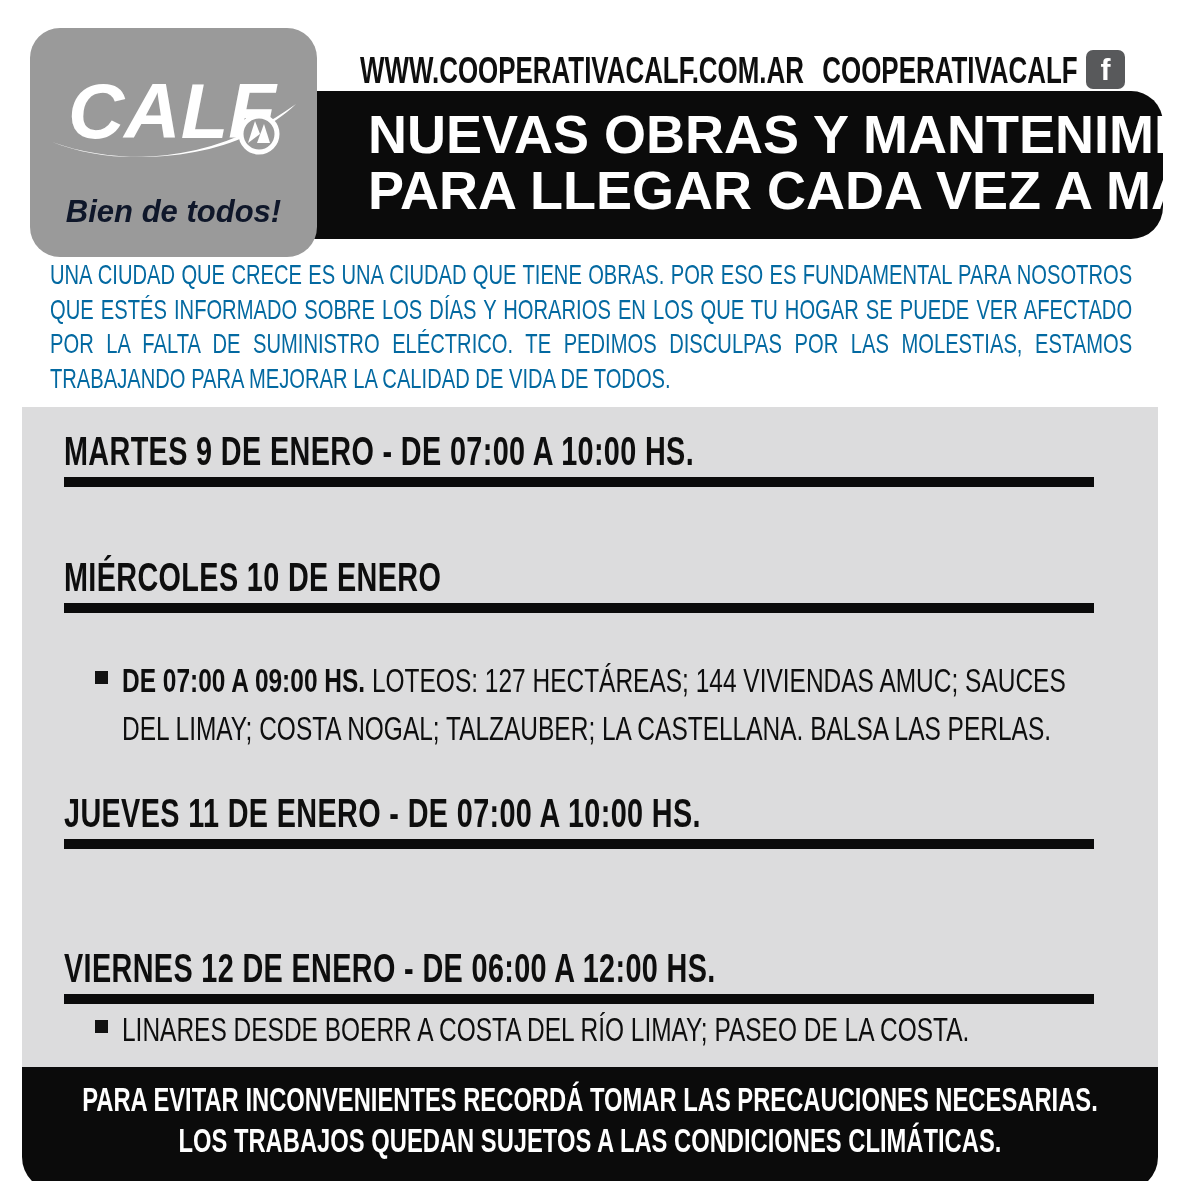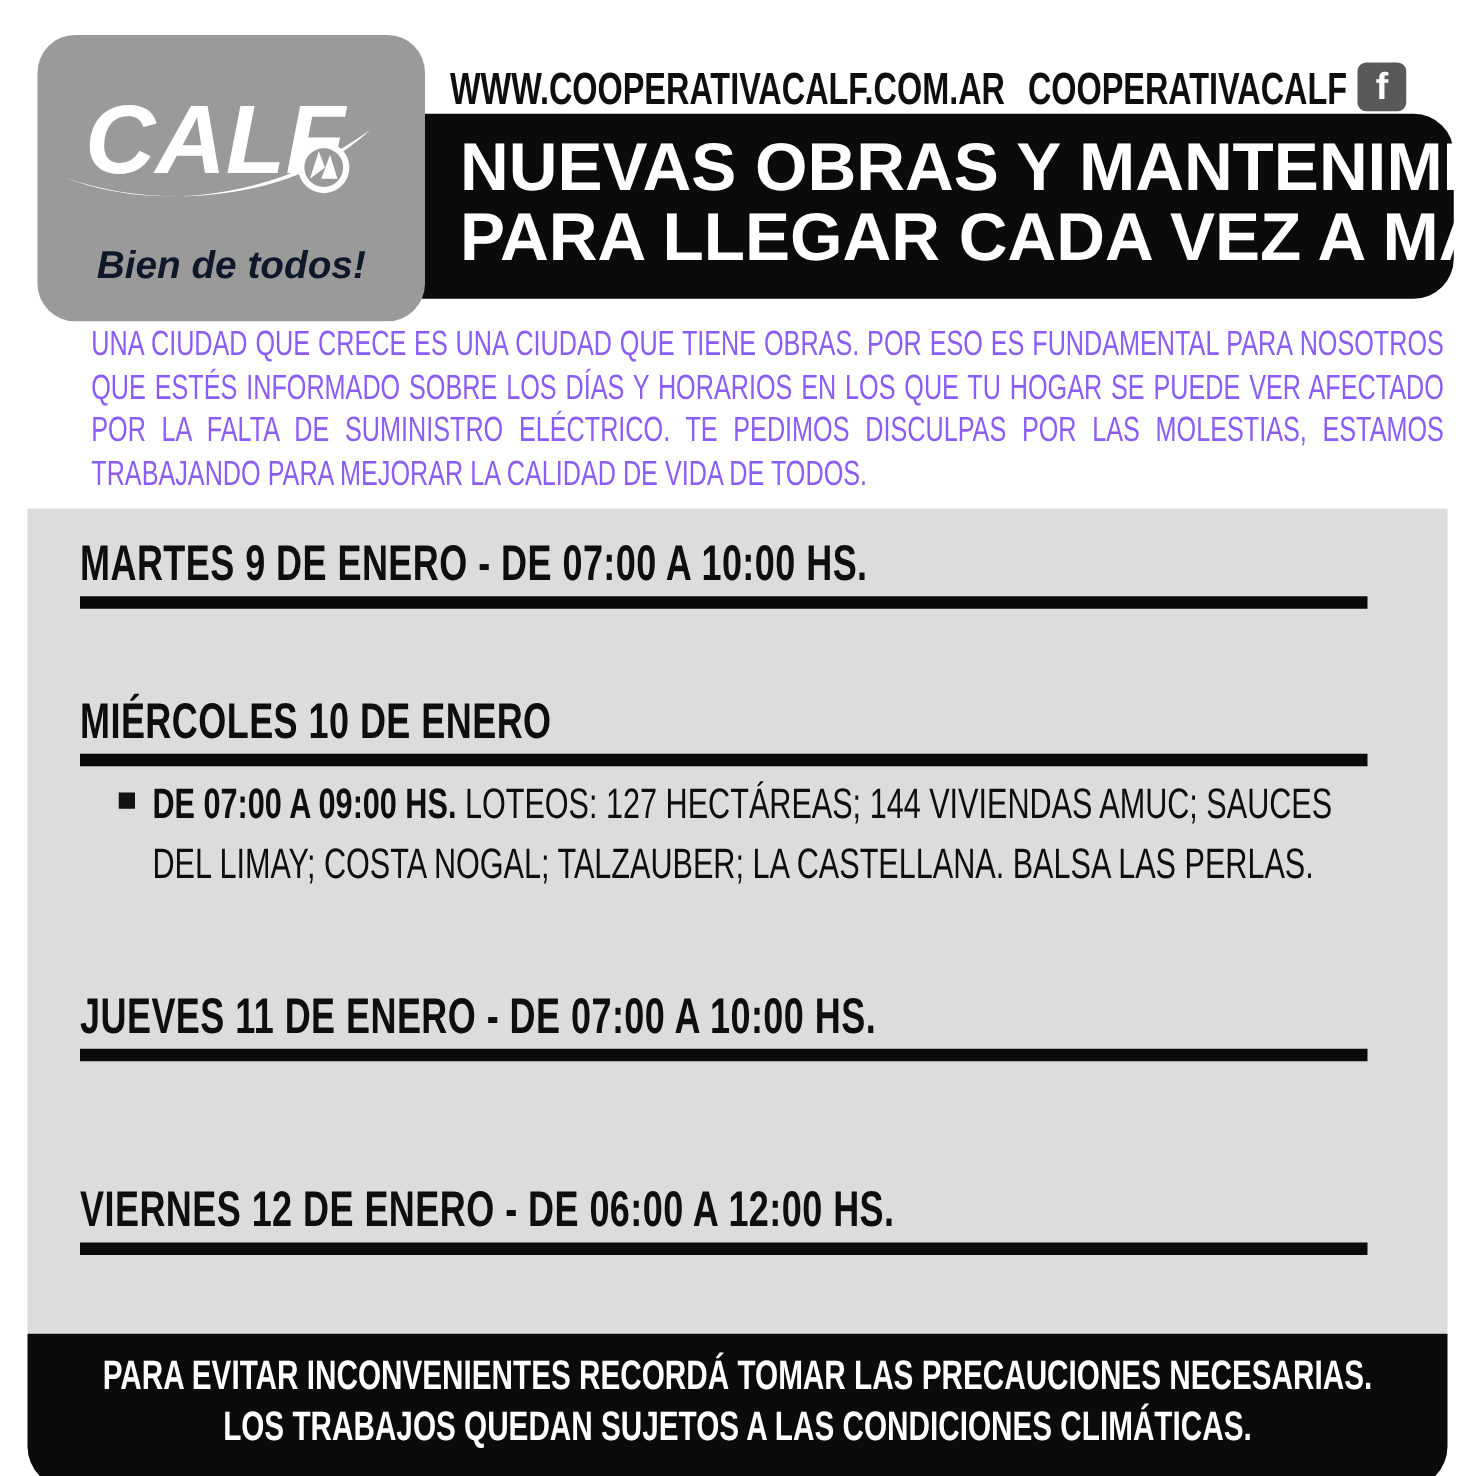--- a/index.html
+++ b/index.html
@@ -8,21 +8,21 @@
     position:relative; width:1181px; height:1181px; background:#fff;
     font-family:"Liberation Sans", sans-serif; color:#0e0e0e; overflow:hidden;
   }
   
   .cx  { transform:scaleX(0.72); transform-origin:0 0; }
   .cxw { transform:scaleX(0.72); transform-origin:0 0; width:138.9%; }
   .cxr { transform:scaleX(0.72); transform-origin:100% 0; white-space:nowrap; }
   .cxc { transform:scaleX(0.72); transform-origin:50% 0; width:138.9%; margin-left:-19.45%; text-align:center; }
 
   
-  .logo-box { position:absolute; left:30px; top:28px; width:310px; height:229px;
+  .logo-box { position:absolute; left:30px; top:28px; width:287px; height:229px;
               background:#9a9a9a; border-radius:30px; z-index:3; }
   .logo-svg { position:absolute; left:14px; top:18px; }
   .logo-tagline { position:absolute; left:0; right:0; top:166px; text-align:center;
                   color:#0f172a; font-weight:bold; font-style:italic; font-size:31px; }
 
   
   .site-url { position:absolute; left:360px; top:50px; font-size:36px; font-weight:bold;
               white-space:nowrap; z-index:2; }
   .fb-handle { position:absolute; right:103px; top:50px; font-size:36px; font-weight:bold; z-index:2; }
   .fb-icon { position:absolute; left:1086px; top:50px; width:39px; height:39px;
@@ -30,32 +30,32 @@
              display:flex; align-items:center; justify-content:center; z-index:2; }
 
   
   .banner { position:absolute; left:60px; top:91px; width:1103px; height:148px;
             background:#0b0b0b; border-radius:32px; z-index:1; }
   .banner-text { position:absolute; left:308px; top:15px; color:#fff; font-size:54px;
                  font-weight:bold; line-height:56px; white-space:nowrap; }
 
   
   .intro { position:absolute; left:50px; top:258px; width:1082px;
-           font-size:28px; line-height:34.5px; font-weight:400; color:#8b5cf6;margin-left:23px; }
+           font-size:28px; line-height:34.5px; font-weight:400; color:#0369a1; }
   .intro .cxw { text-align:justify; }
 
   
   .panel { position:absolute; left:22px; top:407px; width:1136px; height:660px; background:#dcdcdd;padding-left:27px; }
   .sec-title { position:absolute; left:42px; font-size:40px; font-weight:bold;
                white-space:nowrap; letter-spacing:0.5px; }
   .rule { position:absolute; left:42px; width:1030px; height:10px; background:#0b0b0b; }
   .item { position:absolute; left:73px; width:1000px; padding-left:27px;
           font-size:34px; line-height:40px; font-weight:400; }
   .item .sq { position:absolute; left:0; top:11px; width:13px; height:13px; background:#121212; }
-  .item.tall { line-height:48px; }
+  .item.tall { line-height:48px;margin-top:37px; }
   .item.tall .sq { top:15px; }
   .b { font-weight:bold; }
   .note { font-size:30px; line-height:36px; font-weight:bold; margin-top:3px; }
 
   
   .footer { position:absolute; left:22px; top:1067px; width:1136px; height:124px;
             background:#0b0b0b; border-radius:0 0 34px 34px; color:#fff; }
   .footer-text { position:absolute; left:0; top:12px; width:100%;
                  font-size:33px; font-weight:bold; line-height:41px; }
 </style>
@@ -104,20 +104,26 @@
       <div class="cxw">
         <span class="b">DE 07:00 A 09:00 HS.</span><span> LOTEOS: 127 HECTÁREAS; 144 VIVIENDAS AMUC; SAUCES DEL LIMAY; COSTA NOGAL; TALZAUBER; LA CASTELLANA. BALSA LAS PERLAS.</span>
       </div>
     </div>
 
     <div class="sec-title cx" style="top:384px">JUEVES 11 DE ENERO - DE 07:00 A 10:00 HS.</div>
     <div class="rule" style="top:432px"></div>
 
     <div class="sec-title cx" style="top:539px">VIERNES 12 DE ENERO - DE 06:00 A 12:00 HS.</div>
     <div class="rule" style="top:587px"></div>
+    <div class="item" style="top:602px">
+      <span class="sq"></span>
+      <div class="cxw">
+        <span class="b"></span><span>LINARES DESDE BOERR A COSTA DEL RÍO LIMAY; PASEO DE LA COSTA.</span>
+      </div>
+    </div>
 
   </div>
 
   <div class="footer">
     <div class="footer-text">
       <div class="cxc">PARA EVITAR INCONVENIENTES RECORDÁ TOMAR LAS PRECAUCIONES NECESARIAS.</div>
       <div class="cxc">LOS TRABAJOS QUEDAN SUJETOS A LAS CONDICIONES CLIMÁTICAS.</div>
     </div>
   </div>
 

